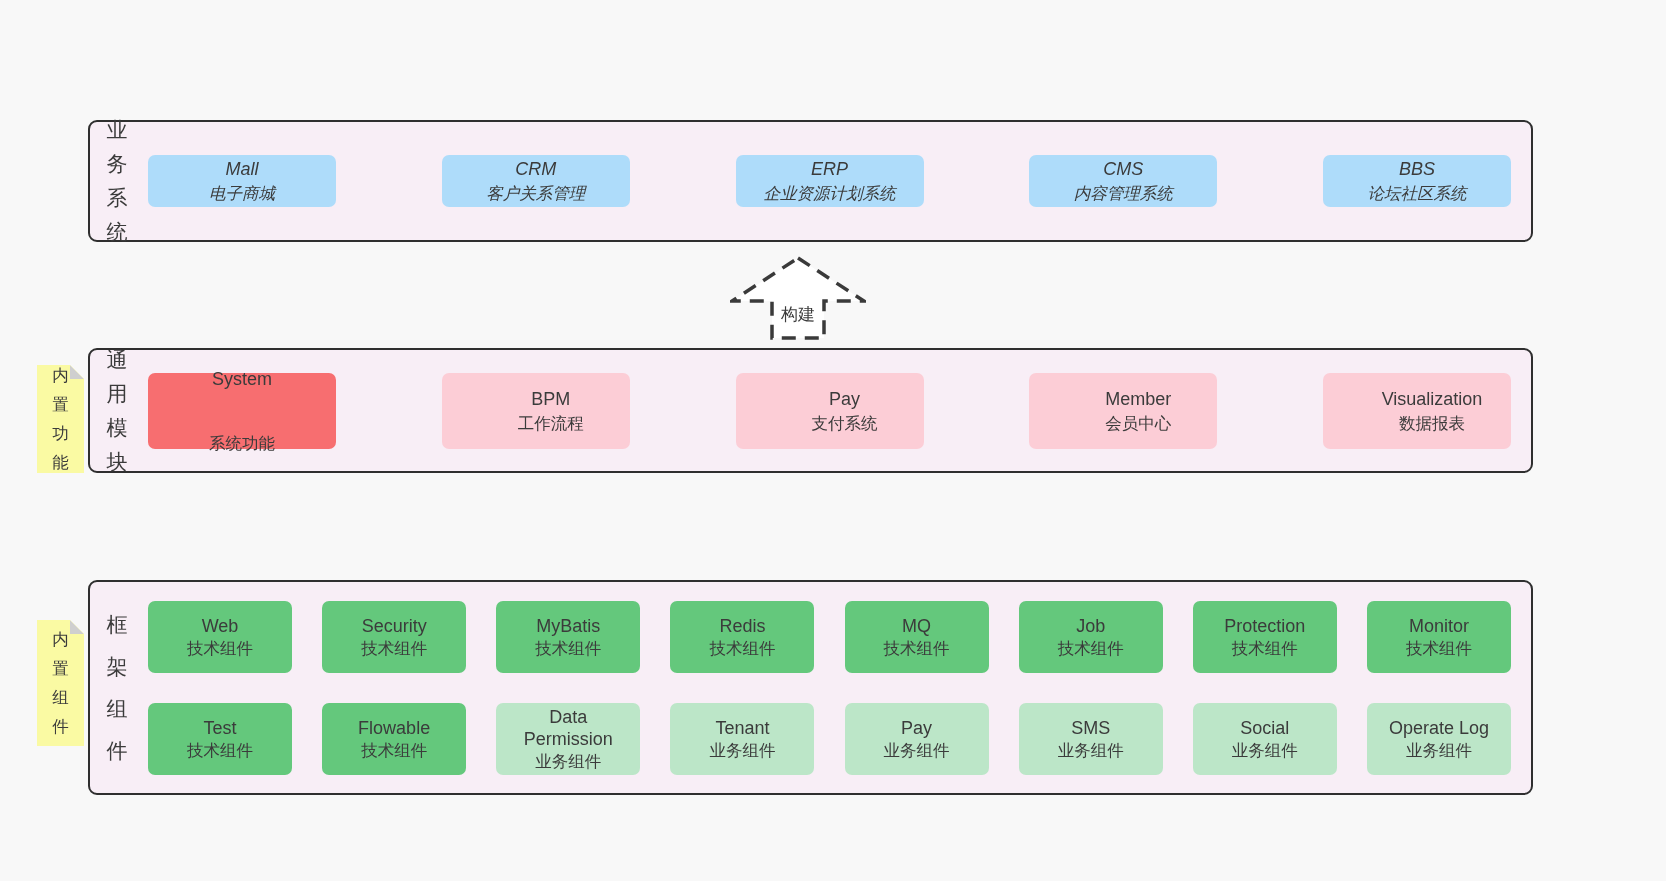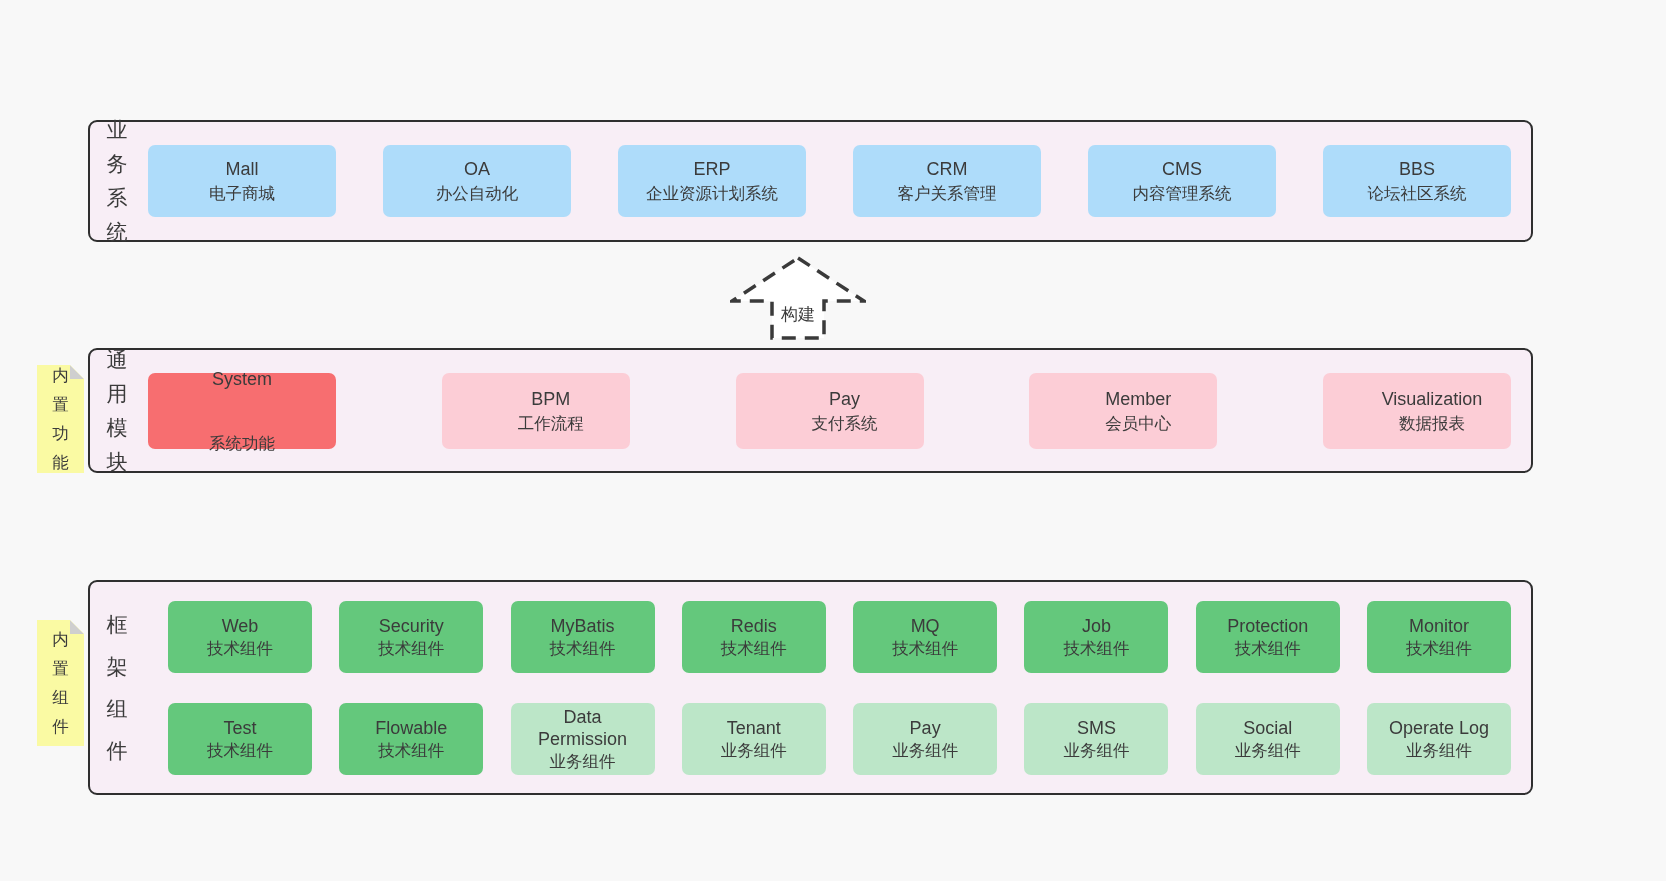--- a/index.html
+++ b/index.html
@@ -16,23 +16,23 @@
   .v-label{position:absolute;left:14px;top:0;bottom:0;width:26px;display:flex;flex-direction:column;
            justify-content:center;align-items:center;gap:6px;font-size:21px;color:#3b3b3b;}
   .sec-framework .v-label{gap:14px;}
 
   .rows{position:absolute;left:0;right:0;top:0;bottom:0;display:flex;flex-direction:column;
         justify-content:center;gap:30px;padding:0 20px 0 58px;box-sizing:border-box;}
   .row{display:flex;justify-content:space-between;}
 
   .box{border-radius:7px;display:flex;flex-direction:column;justify-content:center;align-items:center;
        text-align:center;line-height:24px;font-size:18px;box-sizing:border-box;padding:4px 10px;}
-  .sec-business .box{width:188px;height:72px;}
+  .sec-business .box{width:188px;height:52px;font-style:italic;}
   .sec-modules .box{width:188px;height:76px;}
-  .sec-framework .box{width:144px;height:72px;line-height:22px;margin-left:20px;}
+  .sec-framework .box{width:144px;height:72px;line-height:22px;}
   .box .zh{font-size:16.5px;}
   .v-blue{background:#aedcfa;}
   .v-red{background:#f76e70;gap:40px;}
   .v-pink{background:#fccdd6;padding-left:40px;}
   .v-green{background:#64c87c;}
   .v-lightgreen{background:#bce6c8;}
 
   
   .arrow{position:absolute;width:136px;height:84px;}
   .arrow svg{display:block;width:100%;height:100%;}
@@ -63,30 +63,26 @@
         <span>系</span>
         <span>统</span>
       </div>
     <div class="rows">
         <div class="row">
           <div class="box v-blue">
             <span class="en">Mall</span>
             <span class="zh">电子商城</span>
           </div>
           <div class="box v-blue">
-            <span class="en">OA</span>
-            <span class="zh">办公自动化</span>
+            <span class="en">CRM</span>
+            <span class="zh">客户关系管理</span>
           </div>
           <div class="box v-blue">
             <span class="en">ERP</span>
             <span class="zh">企业资源计划系统</span>
-          </div>
-          <div class="box v-blue">
-            <span class="en">CRM</span>
-            <span class="zh">客户关系管理</span>
           </div>
           <div class="box v-blue">
             <span class="en">CMS</span>
             <span class="zh">内容管理系统</span>
           </div>
           <div class="box v-blue">
             <span class="en">BBS</span>
             <span class="zh">论坛社区系统</span>
           </div>
         </div>

